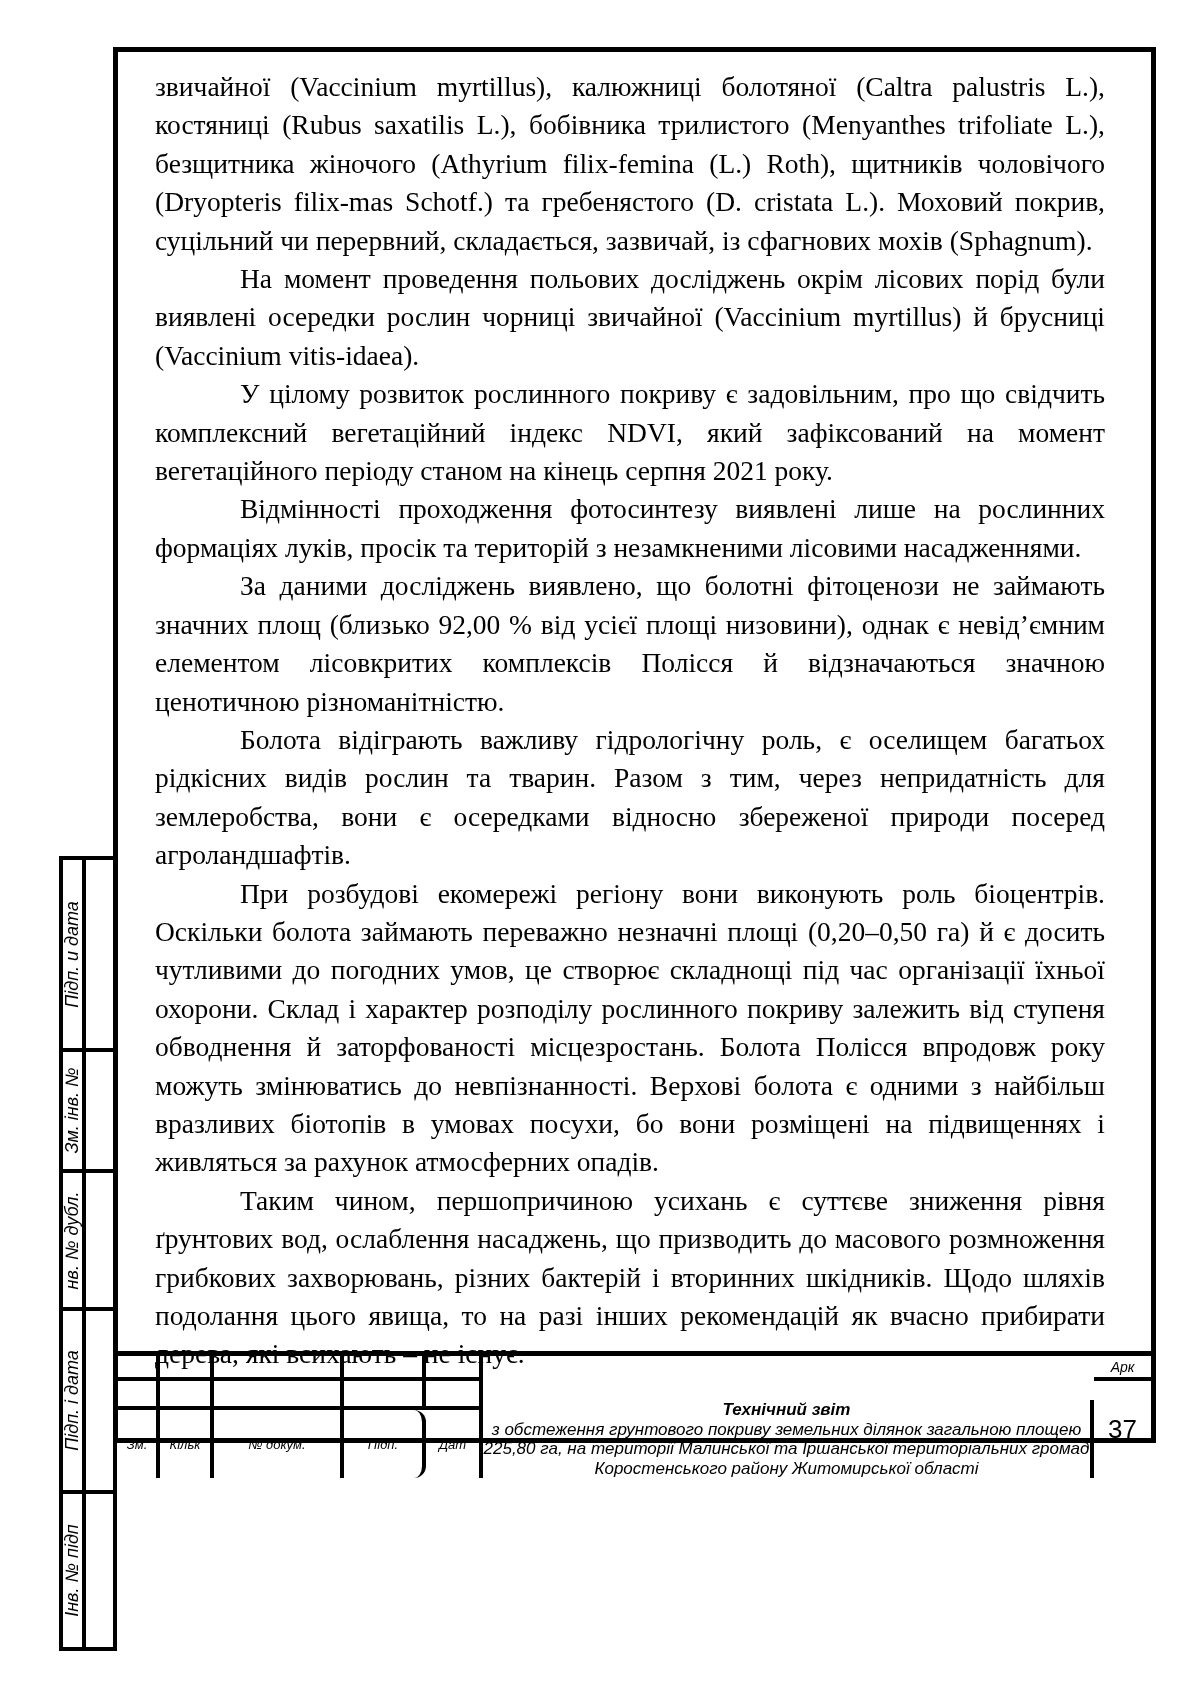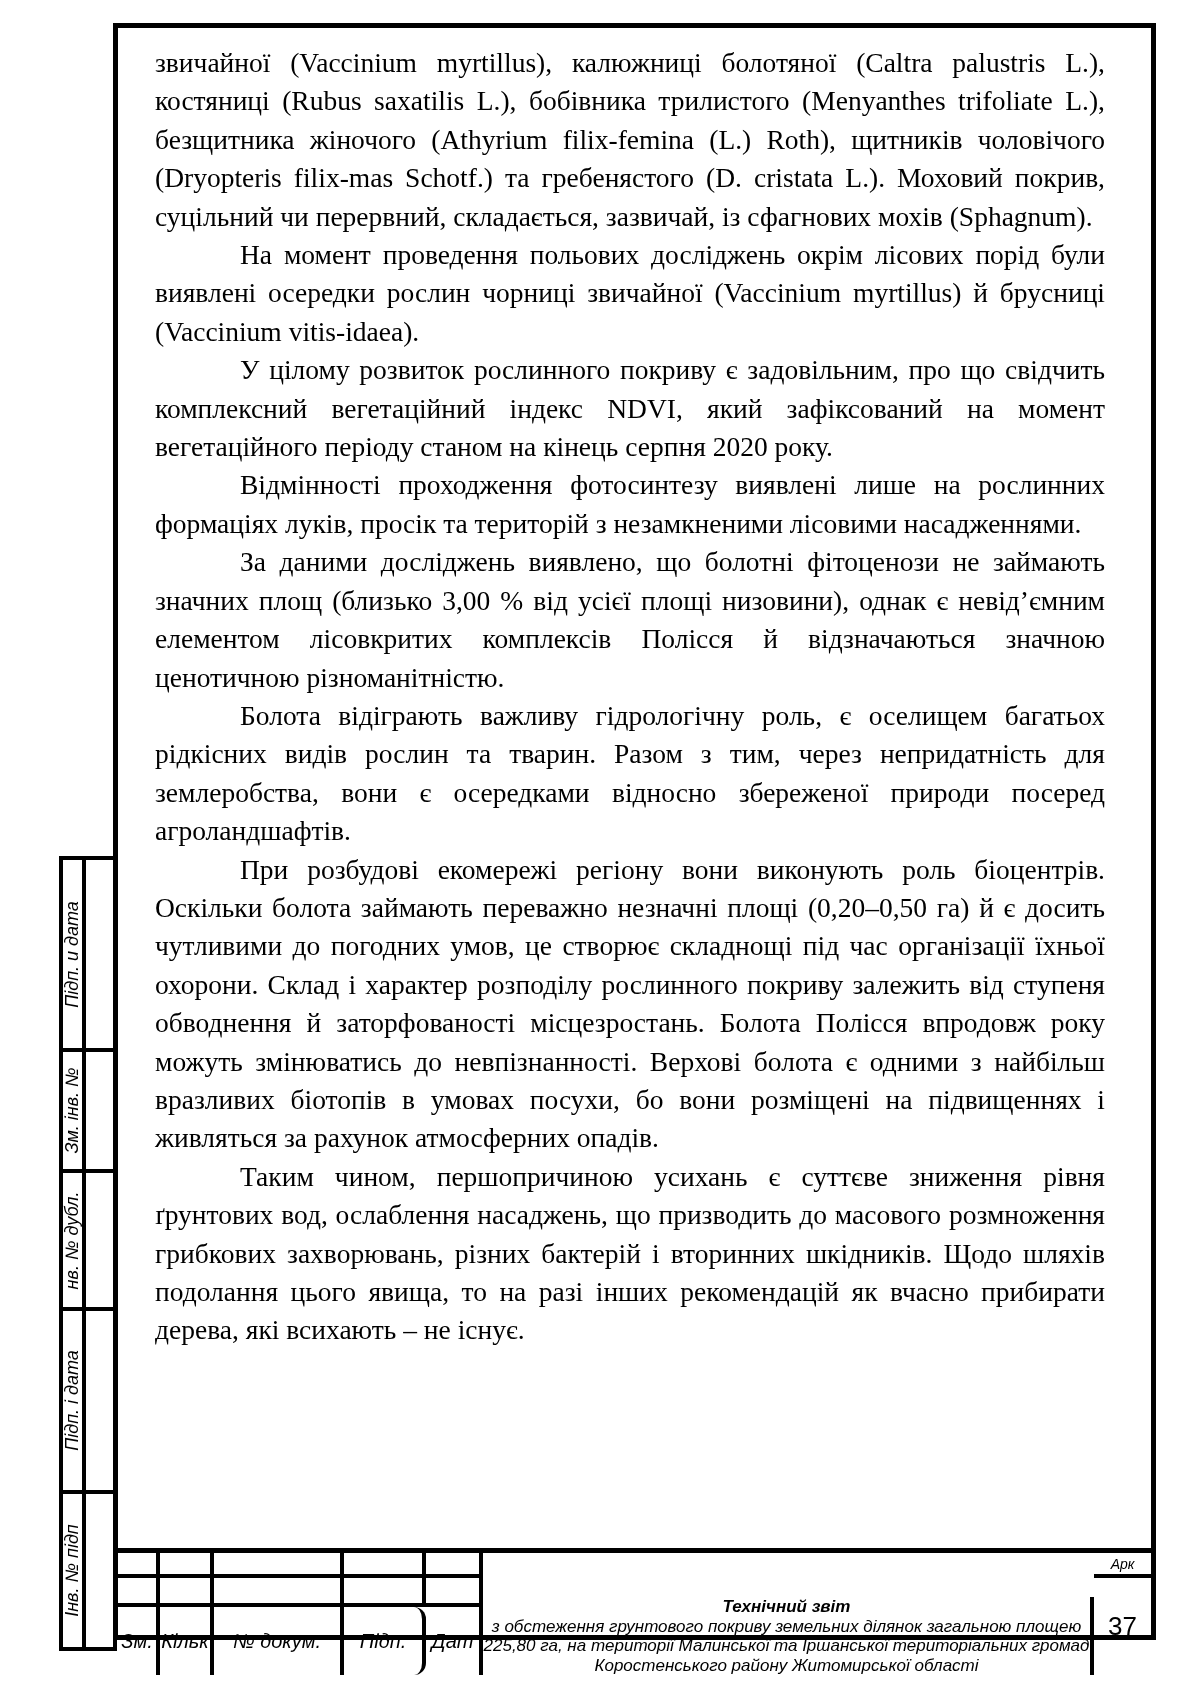--- a/index.html
+++ b/index.html
@@ -6,21 +6,21 @@
   body{
     width:1190px;height:1684px;
     background:#ffffff;
     position:relative;
     font-family:"Liberation Serif", serif;
     color:#000;
     overflow:hidden;
   }
   
   .frame{
-    position:absolute;left:113px;top:23px;width:1043px;height:1617px;
+    position:absolute;left:113px;top:47px;width:1043px;height:1396px;
     box-sizing:border-box;border:5px solid #000;
   }
   
   .content{
     position:absolute;left:37px;top:16px;width:950px;
     font-size:27.5px;line-height:38.4px;text-align:justify;
   }
   .content p{margin:0;text-indent:85px;}
   .content p.cont{text-indent:0;}
   
@@ -28,21 +28,21 @@
     position:absolute;left:0;right:0;bottom:0;height:82px;
     border-top:5px solid #000;
     display:grid;
     grid-template-columns:42px 54px 130px 82px 57px auto 57px;
     grid-template-rows:25px 29px auto;
     font-family:"Liberation Sans", sans-serif;
     box-sizing:content-box;
   }
   .tb-cell{box-sizing:border-box;border-right:4px solid #000;border-bottom:4px solid #000;}
   .tb-cell.lastrow{border-bottom:none;display:flex;align-items:center;justify-content:center;
-    font-style:italic;font-size:20px;white-space:nowrap;overflow:hidden;}
+    font-style:italic;font-size:13px;white-space:nowrap;overflow:hidden;}
   .tb-title{
     grid-column:6;grid-row:1/4;border-right:4px solid #000;box-sizing:border-box;
     display:flex;flex-direction:column;align-items:center;justify-content:center;
     font-style:italic;font-size:17px;line-height:19.5px;text-align:center;margin-top:44px;
   }
   .tb-title .t1{font-weight:bold;}
   .tb-ark{
     grid-column:7;grid-row:1;border-bottom:4px solid #000;box-sizing:border-box;
     display:flex;align-items:center;justify-content:center;
     font-style:italic;font-size:14px;
@@ -105,23 +105,23 @@
       </div>
     <div class="side-value"></div>
   </div>
 </div>
 
 <div class="frame">
 
   <div class="content">
     <p class="cont">звичайної (Vaccinium myrtillus), калюжниці болотяної (Caltra palustris L.), костяниці (Rubus saxatilis L.), бобівника трилистого (Menyanthes trifoliate L.), безщитника жіночого (Athyrium filix-femina (L.) Roth), щитників чоловічого (Dryopteris filix-mas Schotf.) та гребенястого (D. cristata L.). Моховий покрив, суцільний чи перервний, складається, зазвичай, із сфагнових мохів (Sphagnum).</p>
     <p>На момент проведення польових досліджень окрім лісових порід були виявлені осередки рослин чорниці звичайної (Vaccinium myrtillus) й брусниці (Vaccinium vitis-idaea).</p>
-    <p>У цілому розвиток рослинного покриву є задовільним, про що свідчить комплексний вегетаційний індекс NDVI, який зафіксований на момент вегетаційного періоду станом на кінець серпня 2020 року.</p>
+    <p>У цілому розвиток рослинного покриву є задовільним, про що свідчить комплексний вегетаційний індекс NDVI, який зафіксований на момент вегетаційного періоду станом на кінець серпня 2021 року.</p>
     <p>Відмінності проходження фотосинтезу виявлені лише на рослинних формаціях луків, просік та територій з незамкненими лісовими насадженнями.</p>
-    <p>За даними досліджень виявлено, що болотні фітоценози не займають значних площ (близько 3,00 % від усієї площі низовини), однак є невід’ємним елементом лісовкритих комплексів Полісся й відзначаються значною ценотичною різноманітністю.</p>
+    <p>За даними досліджень виявлено, що болотні фітоценози не займають значних площ (близько 92,00 % від усієї площі низовини), однак є невід’ємним елементом лісовкритих комплексів Полісся й відзначаються значною ценотичною різноманітністю.</p>
     <p>Болота відіграють важливу гідрологічну роль, є оселищем багатьох рідкісних видів рослин та тварин. Разом з тим, через непридатність для землеробства, вони є осередками відносно збереженої природи посеред агроландшафтів.</p>
     <p>При розбудові екомережі регіону вони виконують роль біоцентрів. Оскільки болота займають переважно незначні площі (0,20–0,50 га) й є досить чутливими до погодних умов, це створює складнощі під час організації їхньої охорони. Склад і характер розподілу рослинного покриву залежить від ступеня обводнення й заторфованості місцезростань. Болота Полісся впродовж року можуть змінюватись до невпізнанності. Верхові болота є одними з найбільш вразливих біотопів в умовах посухи, бо вони розміщені на підвищеннях і живляться за рахунок атмосферних опадів.</p>
     <p>Таким чином, першопричиною усихань є суттєве зниження рівня ґрунтових вод, ослаблення насаджень, що призводить до масового розмноження грибкових захворювань, різних бактерій і вторинних шкідників. Щодо шляхів подолання цього явища, то на разі інших рекомендацій як вчасно прибирати дерева, які всихають – не існує.</p>
   </div>
 
   <div class="titleblock">
 
     <div class="tb-cell" style="grid-column:1;grid-row:1;"></div>
     <div class="tb-cell" style="grid-column:2;grid-row:1;"></div>
     <div class="tb-cell" style="grid-column:3;grid-row:1;"></div>

